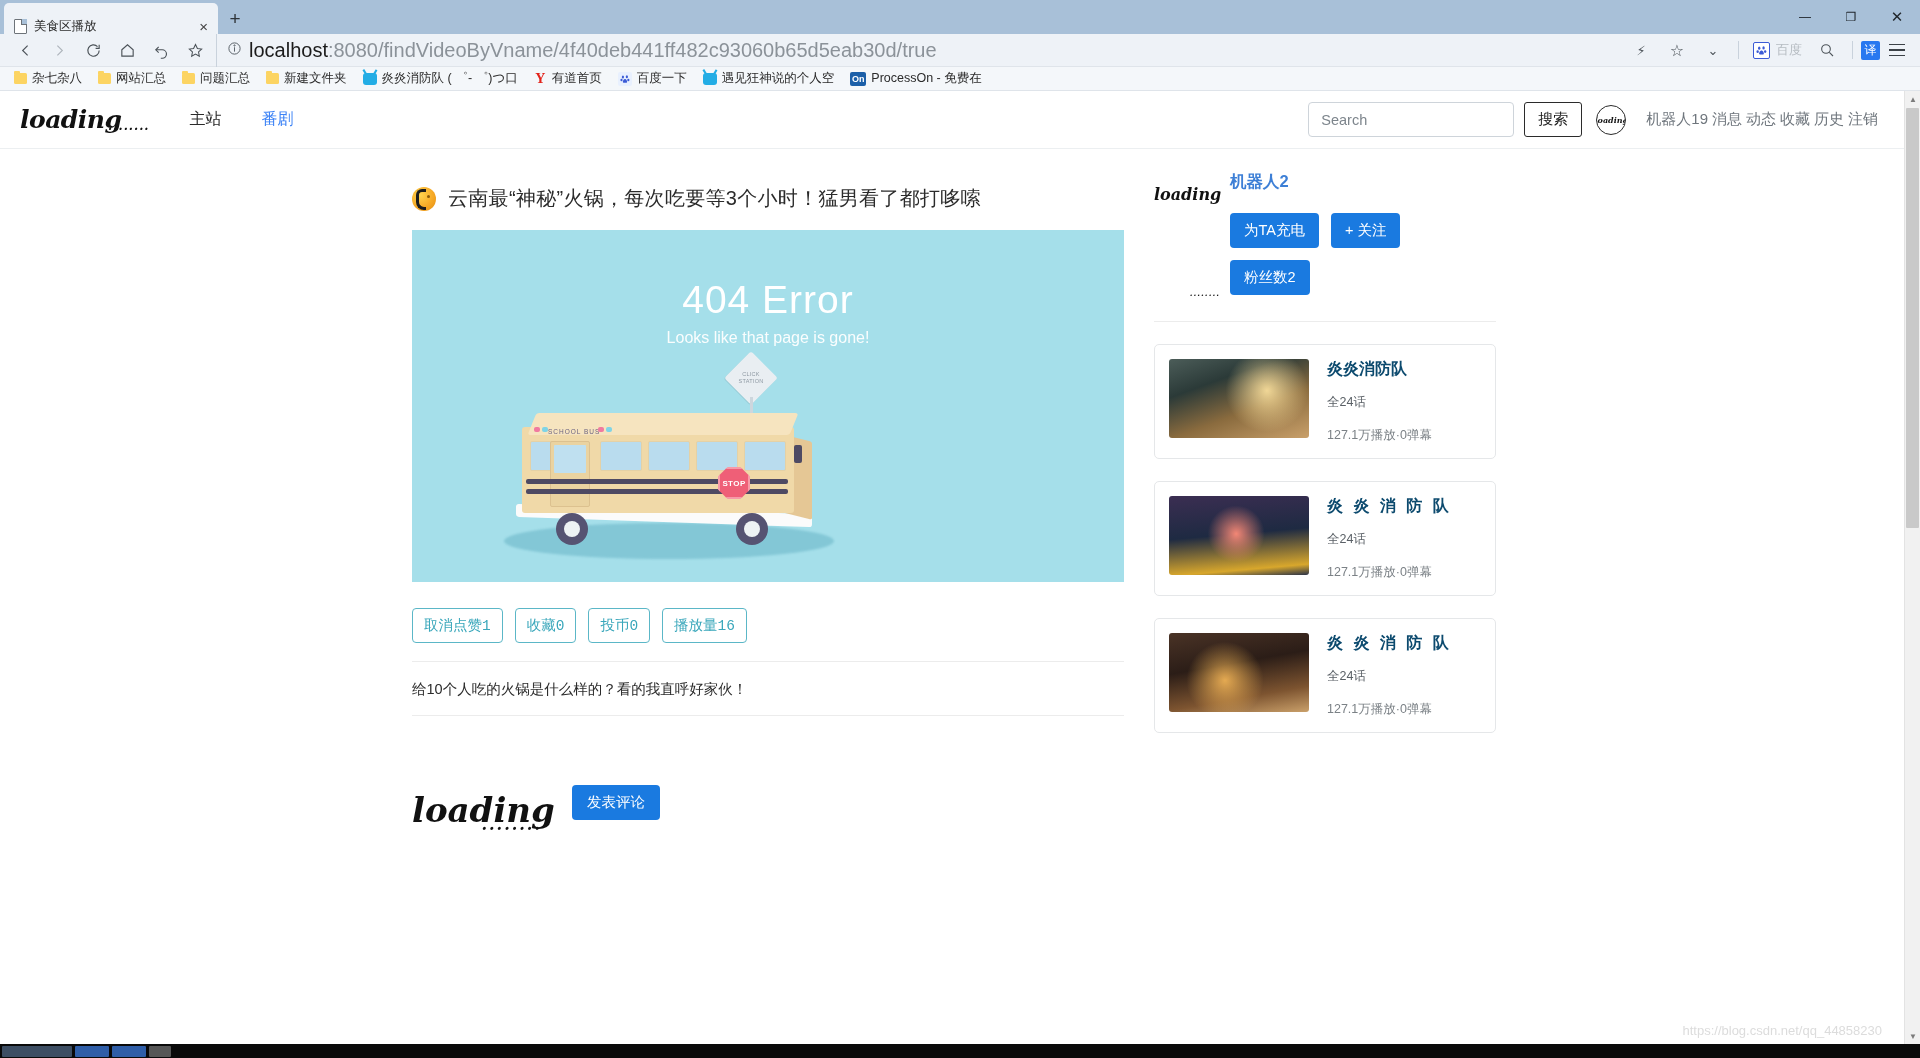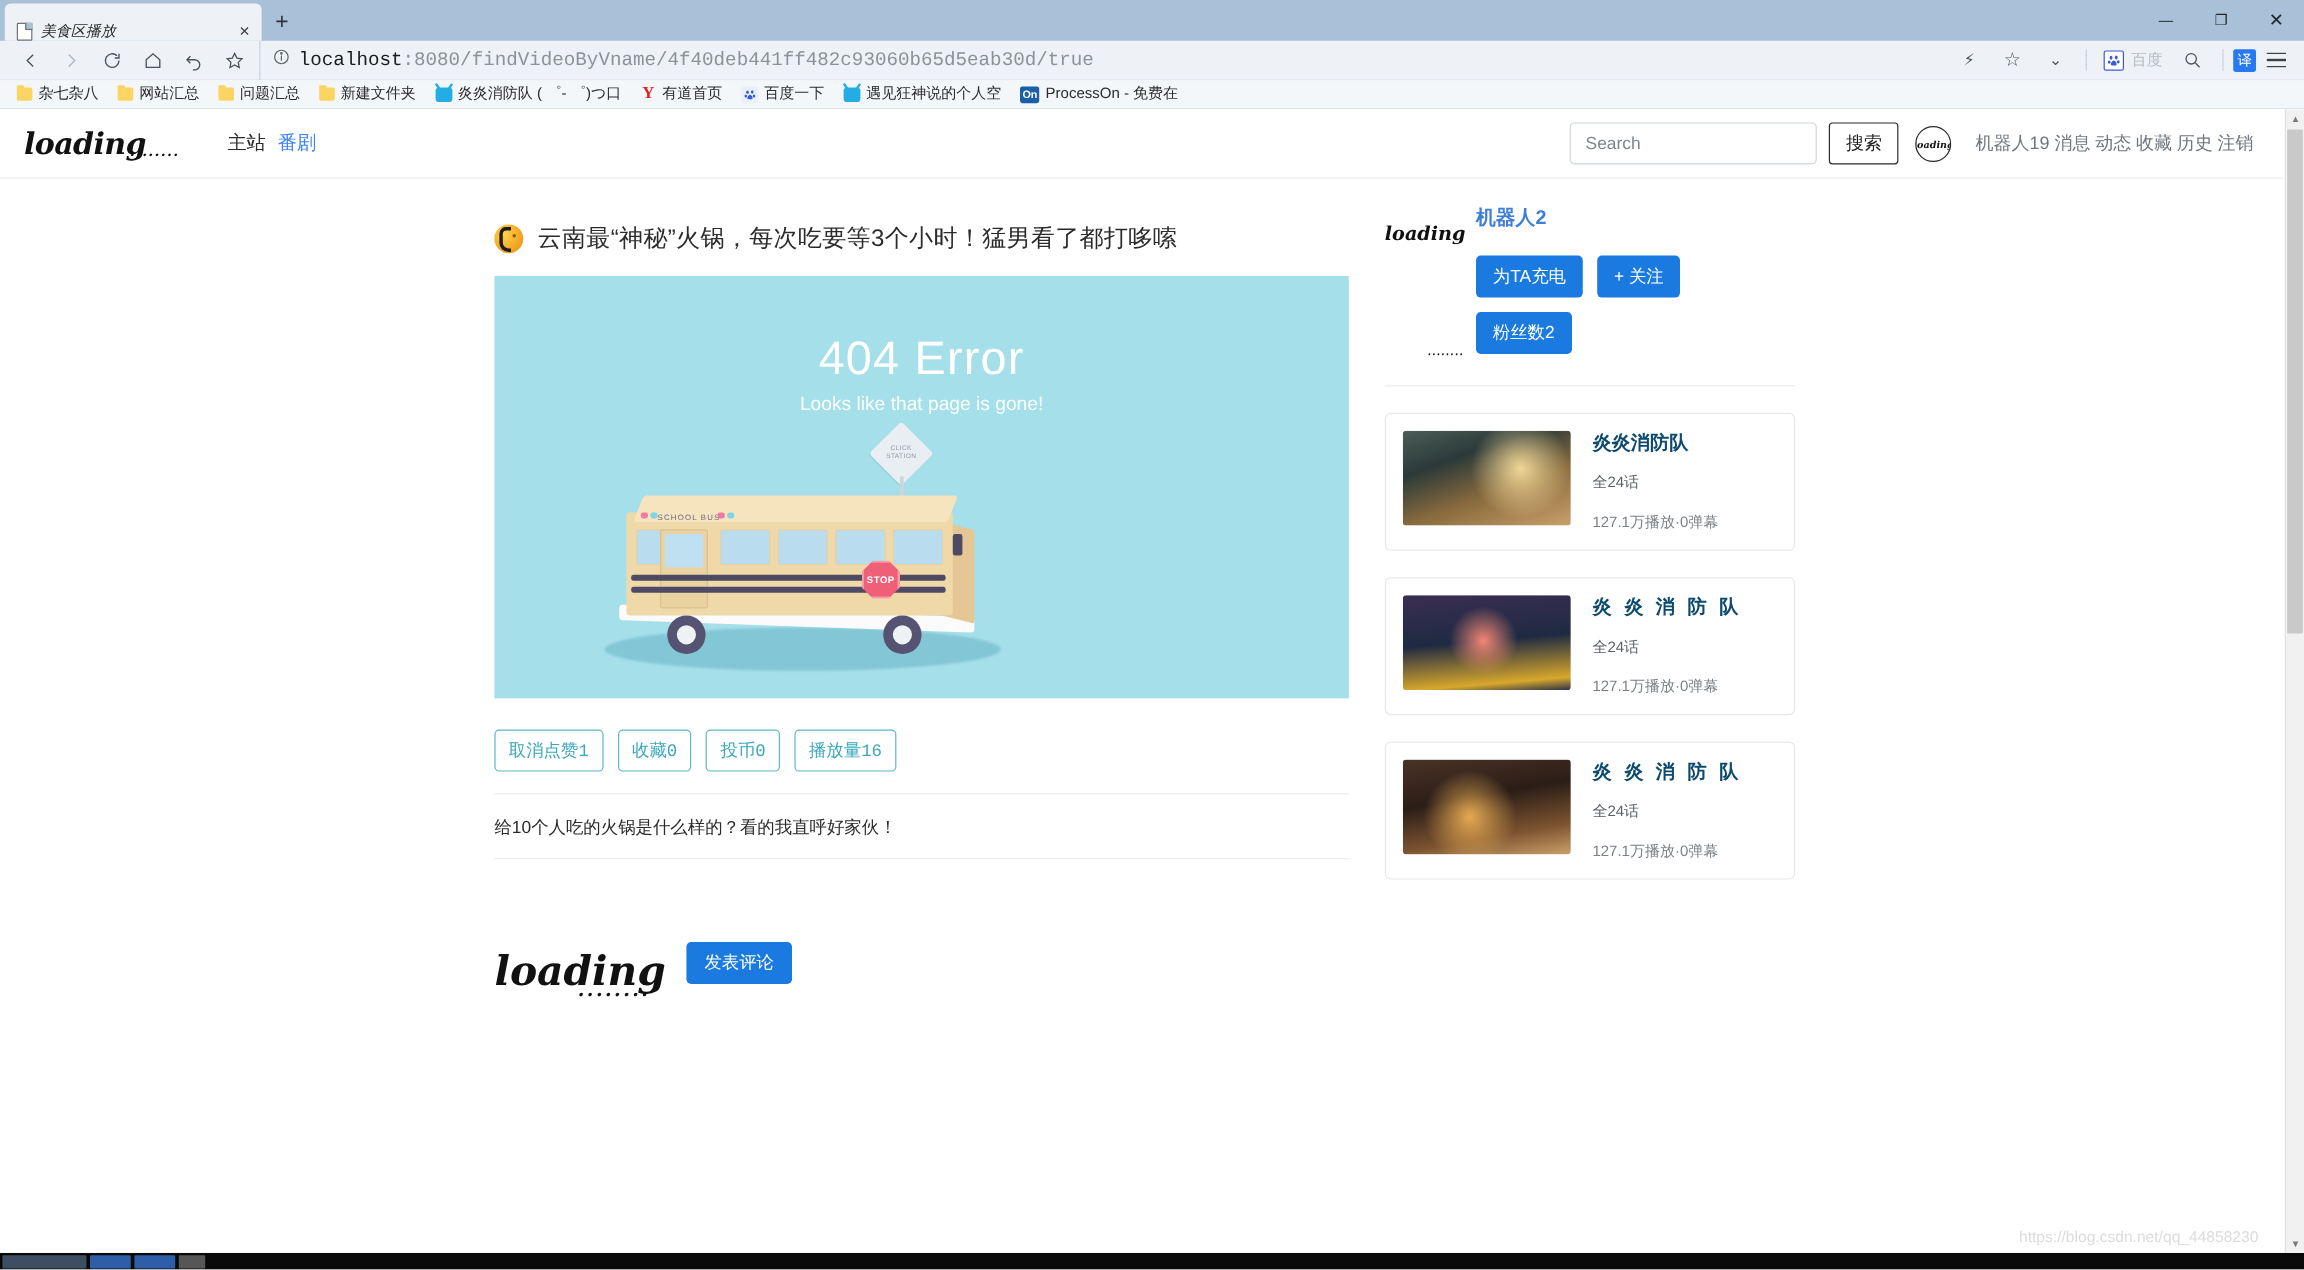--- a/index.html
+++ b/index.html
@@ -13,21 +13,21 @@
   
   #browser { width:1920px; height:1058px; display:flex; flex-direction:column; background:#fff; }
 
   .tabstrip {
     height:34px; background:#a8c0d8; display:flex; align-items:flex-end;
     padding-left:4px; position:relative;
   }
   .tab {
     height:31px; width:214px; background:#eef2f7; border-radius:5px 5px 0 0;
     display:flex; align-items:center; padding:16px 6px 0 10px; gap:7px;
-    font-size:12.5px; color:#2b2b2b;font-style:italic;
+    font-size:12.5px; color:#2b2b2b;
   }
   .tab .pagefav {
     width:13px; height:15px; border:1.3px solid #6d7379; border-radius:1px;
     position:relative; flex:0 0 auto; background:#fff;
   }
   .tab .pagefav:after{
     content:""; position:absolute; right:-1px; top:-1px; width:5px; height:5px;
     background:#a8c0d8; border-left:1.3px solid #6d7379; border-bottom:1.3px solid #6d7379;
   }
   .tab .tabtitle { flex:1; white-space:nowrap; overflow:hidden; }
@@ -42,21 +42,21 @@
   .navbar {
     height:33px; background:#eef2f7; display:flex; align-items:center; gap:0;
     padding:0 8px; border-bottom:1px solid #dfe4ea;
   }
   .navicon { width:34px; height:33px; display:flex; align-items:center; justify-content:center;
              color:#4b5258; }
   .navicon svg { display:block; }
   .urlbox { flex:1; height:33px; display:flex; align-items:center; gap:7px; padding-left:10px;
             border-left:1px solid #c9d2dc; margin-left:4px; }
   .urlbox .infoicon { color:#5c646b; }
-  .urltext { font-size:16px; color:#8b9299; white-space:nowrap;font-family:Liberation Mono, monospace; }
+  .urltext { font-size:20px; color:#8b9299; white-space:nowrap; }
   .urltext b { color:#1b1b1b; font-weight:400; }
   .navright { display:flex; align-items:center; gap:2px; padding-left:6px; }
   .baidu-chip { display:flex; align-items:center; gap:6px; padding:0 6px; }
   .baidu-mark { width:17px; height:17px; border:1.4px solid #3b5bd6; border-radius:2px;
                 display:flex; align-items:center; justify-content:center; background:#fff; }
   .baidu-label { font-size:13px; color:#b6bcc2; }
   .vsep { width:1px; height:18px; background:#c9d2dc; margin:0 6px; }
   .trans-mark { width:19px; height:19px; background:#2878f0; color:#fff; font-size:12px;
                 display:flex; align-items:center; justify-content:center; border-radius:2px; }
   .hamburger { width:30px; display:flex; flex-direction:column; gap:4px; padding:0 7px; }
@@ -95,21 +95,21 @@
 
   .page { position:absolute; inset:0 16px 0 0; overflow:hidden; }
 
   
   .siteheader { height:58px; display:flex; align-items:center; padding:0 26px 0 20px;
                 border-bottom:1px solid #eceff1; }
   .logo { font-family:"DejaVu Serif",serif; font-style:italic; font-weight:bold; font-size:25px;
           letter-spacing:-0.5px; color:#111; position:relative; padding-right:34px; }
   .logo .dots { position:absolute; right:6px; bottom:1px; font-size:12px; letter-spacing:1px;
                 color:#111; }
-  .nav-main { display:flex; gap:10px; margin-left:34px; }
+  .nav-main { display:flex; gap:40px; margin-left:34px; }
   .nav-main a { font-size:16px; text-decoration:none; }
   .nav-main a.active { color:#2b2b2b; }
   .nav-main a.muted { color:#3b82f6; }
   .header-right { margin-left:auto; display:flex; align-items:center; gap:10px; }
   .searchinput {
     width:206px; height:35px; border:1px solid #ced4da; border-radius:4px; padding:0 12px;
     font-size:14.5px; color:#333; background:#fff; outline:none;
     font-family:"Liberation Sans",sans-serif;
   }
   .searchinput::placeholder { color:#7d858c; }

